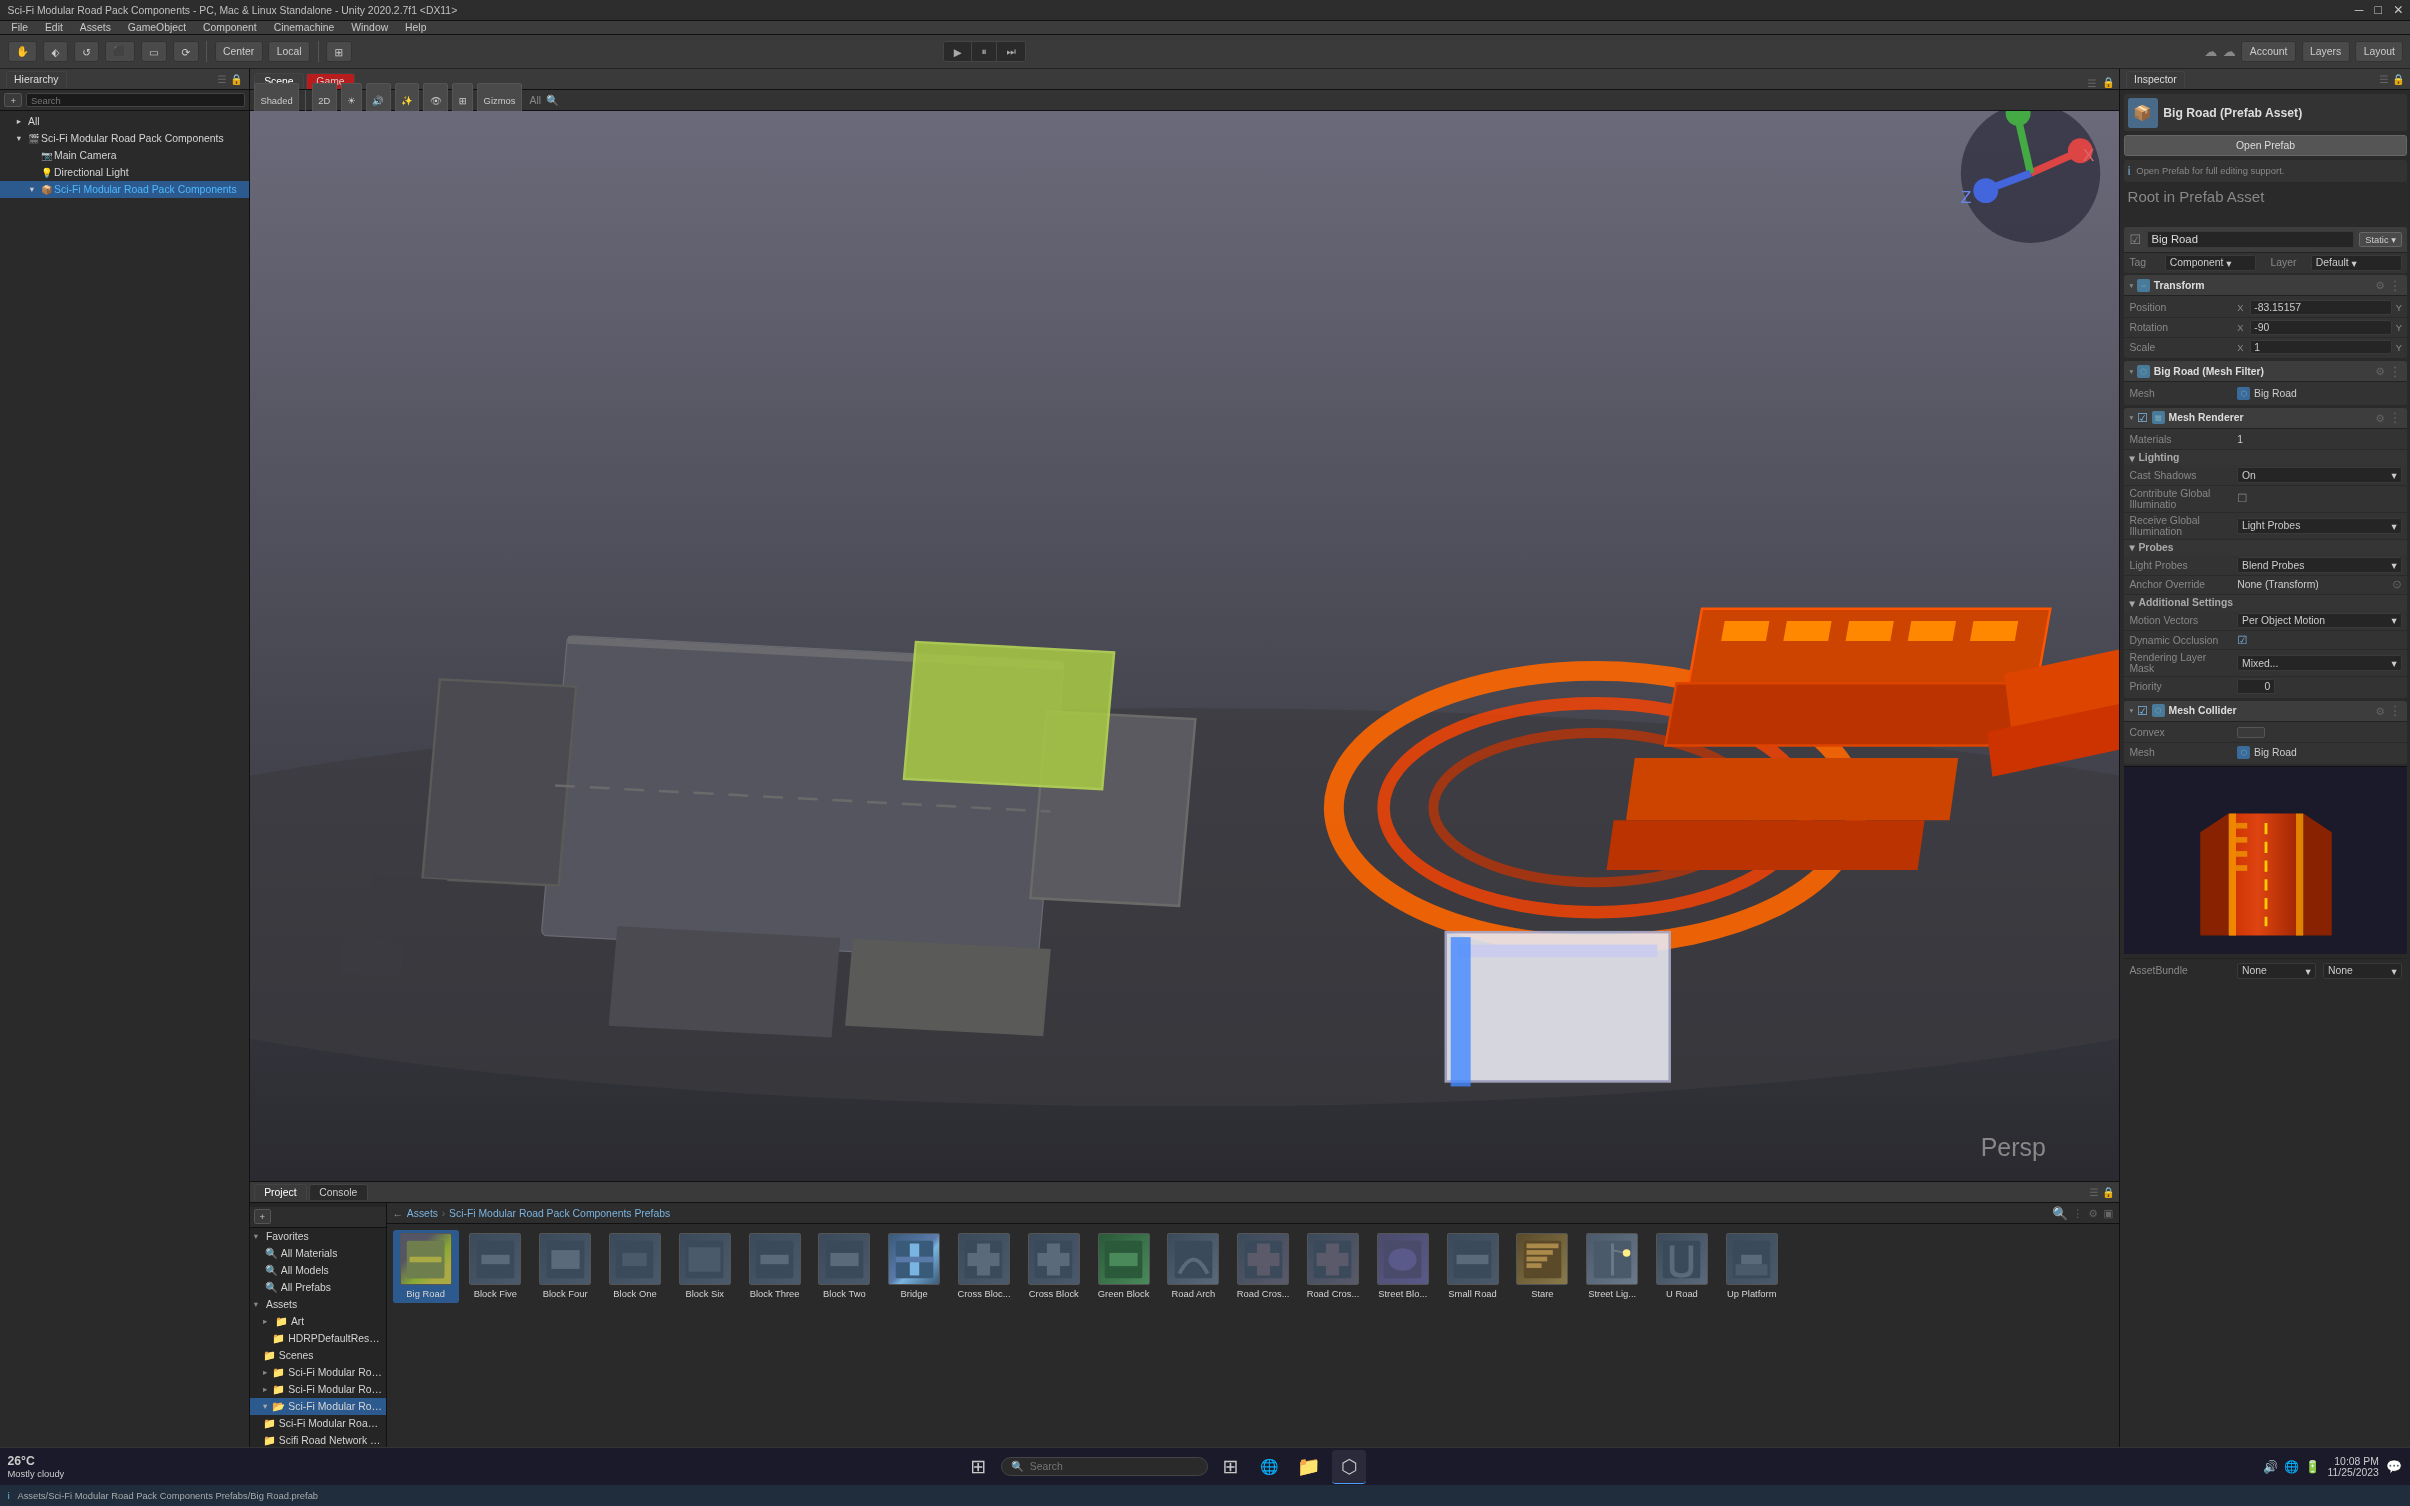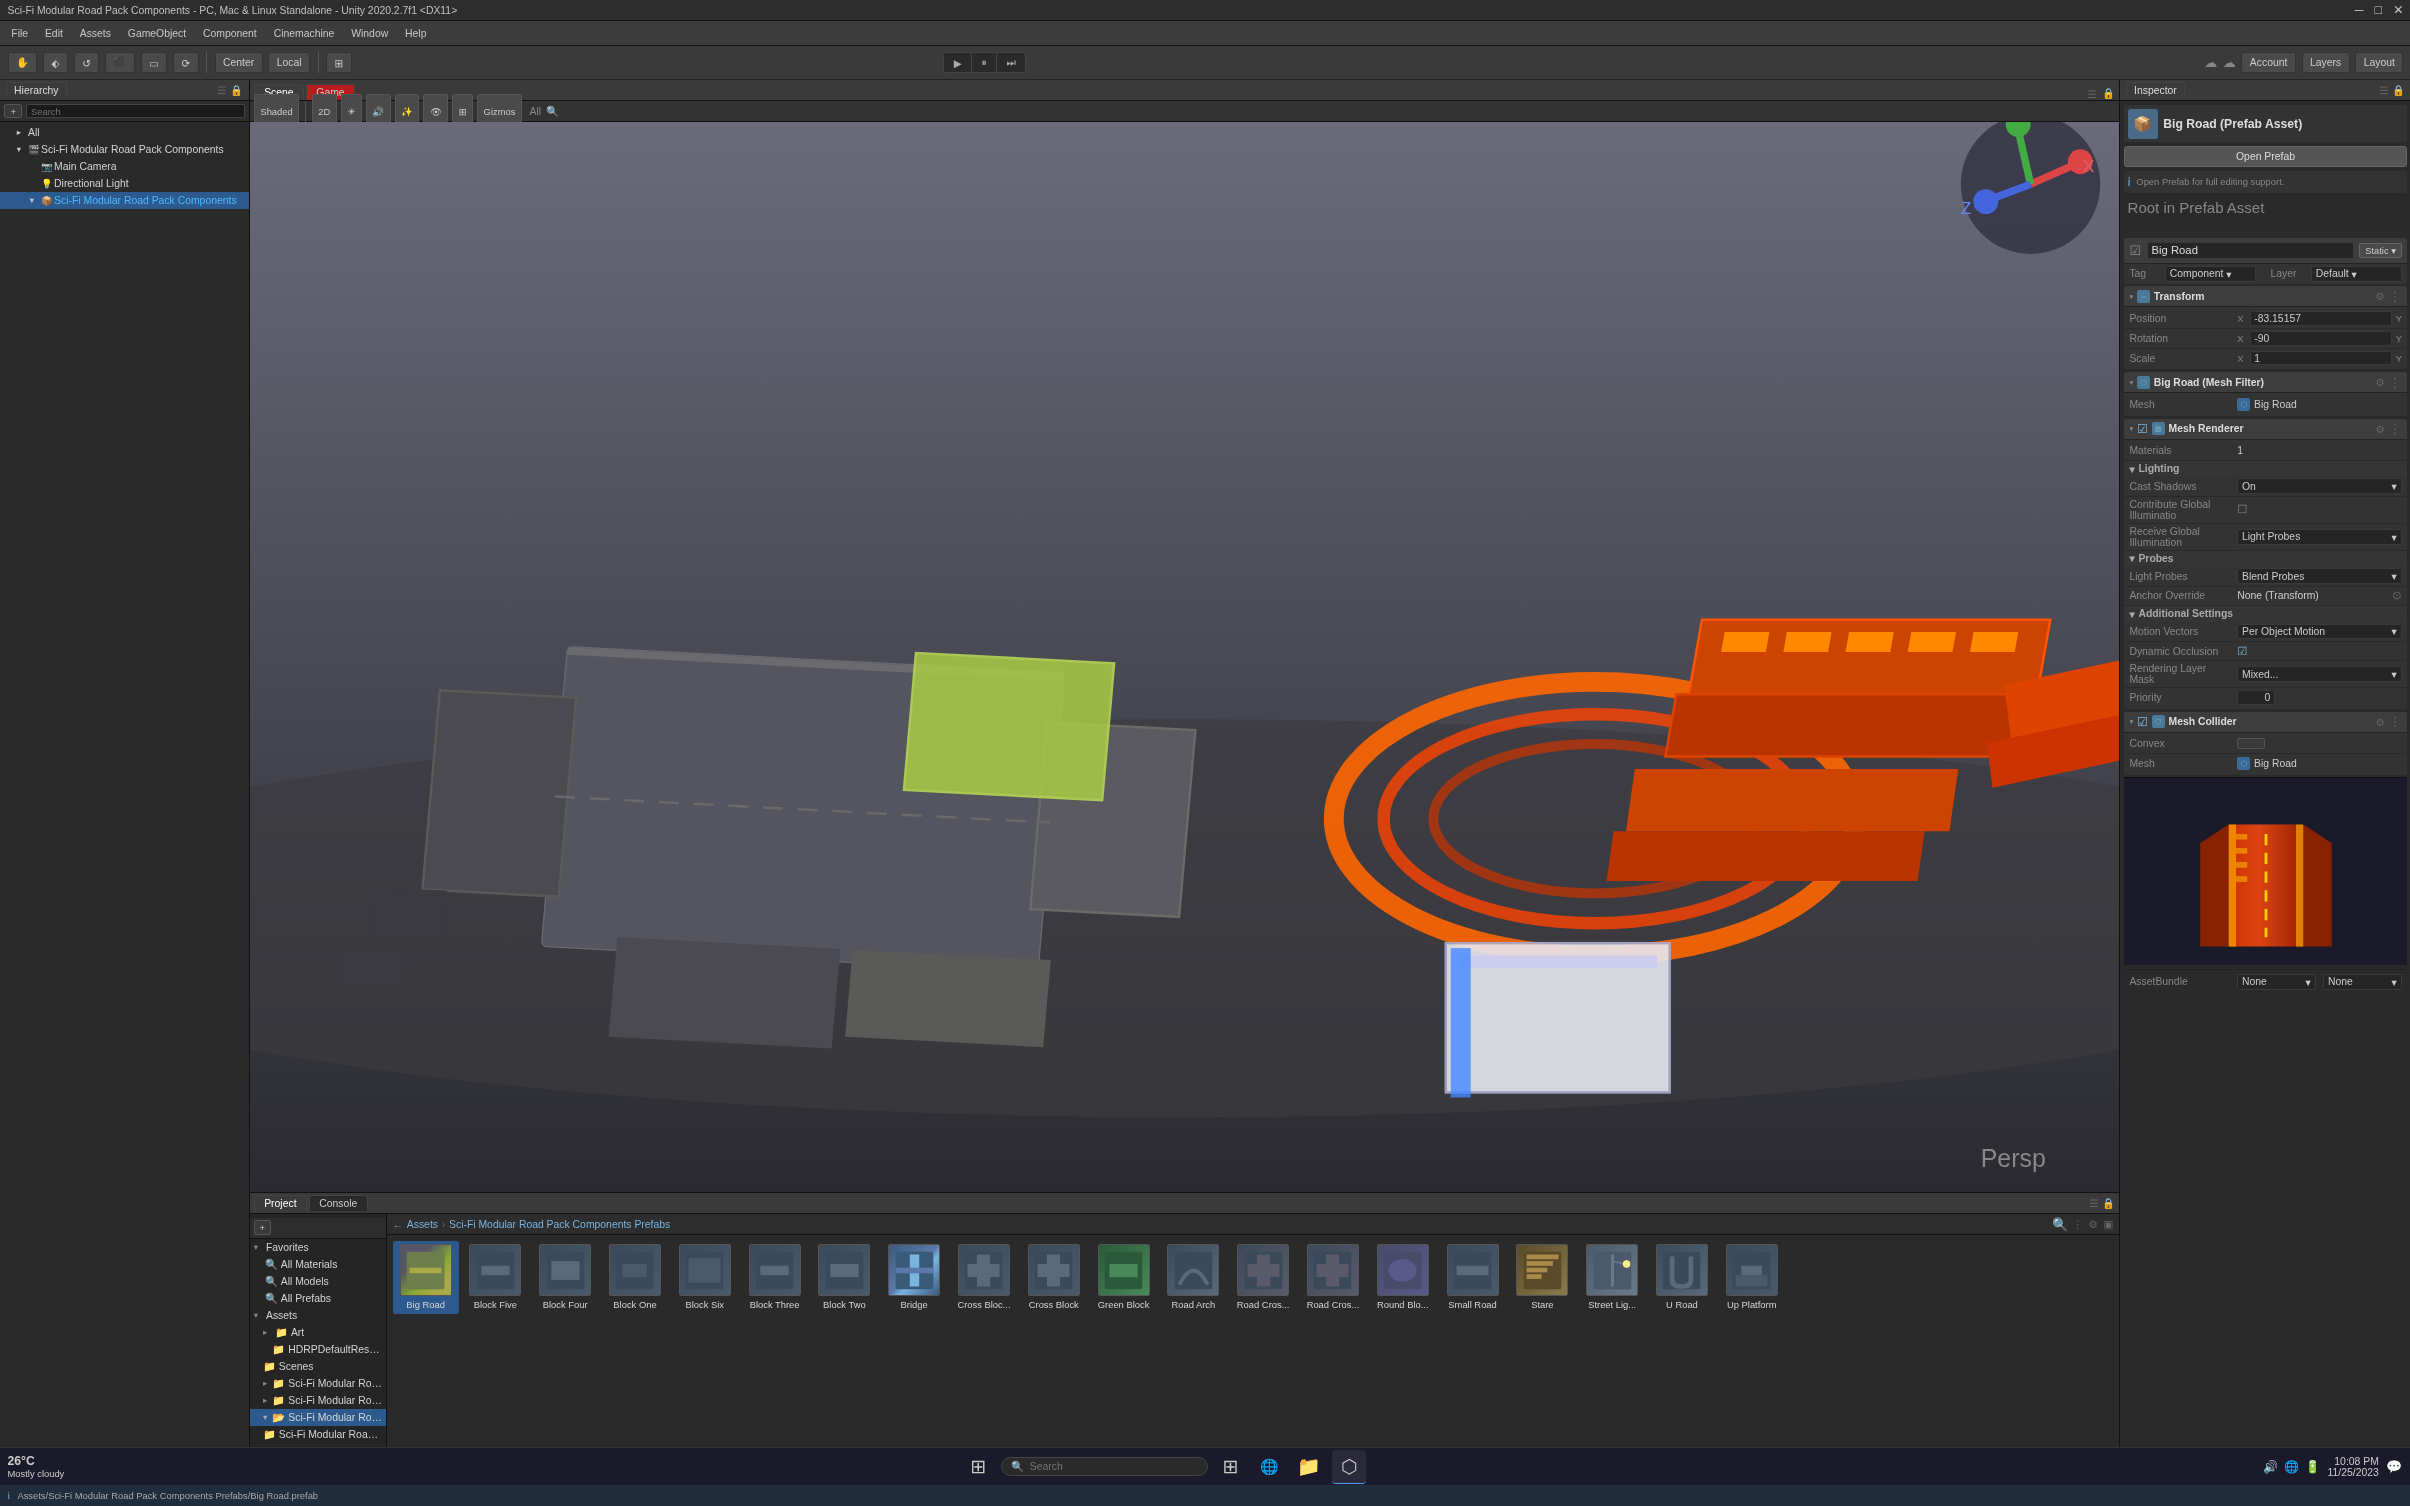--- a/index.html
+++ b/index.html
@@ -14,21 +14,21 @@
       padding: 0 7.5px;
       font-size: 10.4px;
       color: #c8c8c8;
       border-bottom: 0.9px solid #111;
       justify-content: space-between;
     }
 
     
     #menubar {
       background: #3c3c3c;
-      height: 25px;
+      height: 14px;
       display: flex;
       align-items: center;
       padding: 0 3.8px;
       gap: 1.9px;
       border-bottom: 0.9px solid #111;
     }
     #menubar span { padding: 1.9px 7.5px; cursor: pointer; font-size: 10.4px; border-radius: 1.9px; }
 
     
     #toolbar {
@@ -976,21 +976,21 @@
               <span class="asset-label">Road Cros...</span>
             </div>
 
             <div class="asset-item">
               <div class="asset-thumb asset-round-blo">
                 <svg width="47" height="47" viewBox="0 0 50 50">
                   <rect x="5" y="5" width="40" height="40" fill="#4a4a6a" rx="2"></rect>
                   <ellipse cx="25" cy="25" rx="15" ry="12" fill="#5a5a8a"></ellipse>
                 </svg>
               </div>
-              <span class="asset-label">Round Blo...</span>
+              <span class="asset-label">Street Blo...</span>
             </div>
 
             <div class="asset-item">
               <div class="asset-thumb asset-small-road">
                 <svg width="47" height="47" viewBox="0 0 50 50">
                   <rect x="5" y="5" width="40" height="40" fill="#3a4a5a" rx="2"></rect>
                   <rect x="8" y="20" width="34" height="10" fill="#5a6a7a"></rect>
                 </svg>
               </div>
               <span class="asset-label">Small Road</span>

